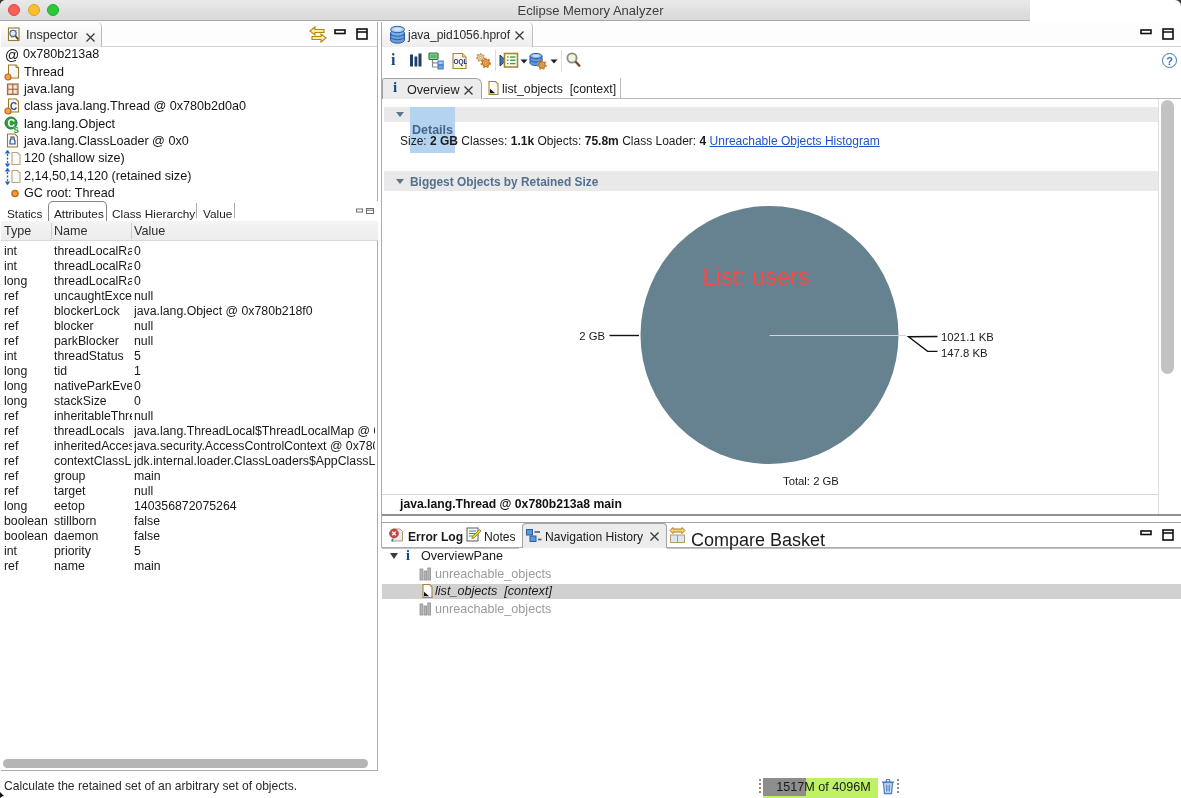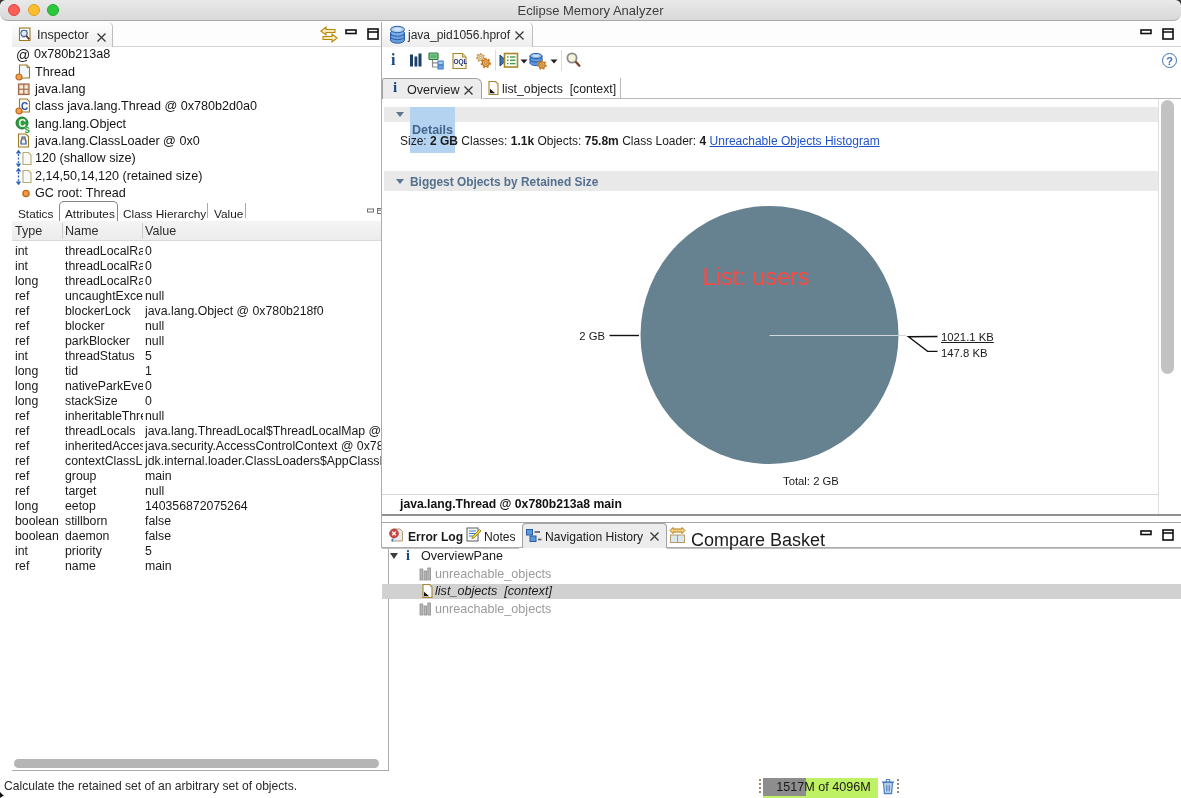--- a/index.html
+++ b/index.html
@@ -1,26 +1,26 @@
 <!DOCTYPE html>
 <html><head>
 <meta charset="utf-8">
 <style>
 * { margin:0; padding:0; box-sizing:border-box; }
 html,body { width:1181px; height:798px; background:#3a3a3a; overflow:hidden; }
 body { font-family:"Liberation Sans", sans-serif; }
 .win { position:absolute; left:0; top:0; width:1181px; height:798px; background:#fff; border-radius:6px 6px 0 0; overflow:hidden; }
 .abs { position:absolute; }
 
-.titlebar { position:absolute; left:0; top:0; width:1181px; height:21px;
-  background:linear-gradient(#e9e9e9,#d9d9d9); border-bottom:1px solid #a9a9a9;border-radius:8px; }
+.titlebar { position:absolute; left:0; top:0; width:1030px; height:21px;
+  background:linear-gradient(#e9e9e9,#d9d9d9); border-bottom:1px solid #a9a9a9; }
 .tl { position:absolute; top:4px; width:12px; height:12px; border-radius:50%; }
 .title { position:absolute; top:3px; left:0; width:1181px; text-align:center; font-size:13px; color:#3e3e3e; }
 
-.lpanel { position:absolute; left:12px; top:22px; width:377px; height:749px; background:#fff; border-right:1px solid #acacac; border-bottom:1px solid #acacac; }
+.lpanel { position:absolute; left:1px; top:22px; width:377px; height:749px; background:#fff; border-right:1px solid #acacac; border-bottom:1px solid #acacac; }
 .rpanel { position:absolute; left:381px; top:22px; width:800px; height:526px; background:#fff; border-left:1px solid #acacac; border-bottom:1px solid #acacac; }
 
 .vtabbar { position:absolute; left:0; top:0; width:100%; height:25px; background:#fdfdfd; border-bottom:1px solid #d6d6d6; }
 .vtab { position:absolute; top:0; height:25px; background:linear-gradient(#ffffff,#ededed); border-right:1px solid #bdbdbd; border-radius:0 5px 0 0; }
 .vtab .lbl { position:absolute; top:5px; font-size:13px; color:#2b2b2b; }
 .irow { position:absolute; left:0; width:377px; height:17px; font-size:12.6px; color:#141414; }
 .irow .itxt { position:absolute; left:23px; top:1px; white-space:pre; }
 .irow svg, .irow .iglyph { position:absolute; left:3px; top:0; }
 
 .trow { position:absolute; left:0; width:377px; height:15px; font-size:12.3px; color:#191919; }
@@ -405,21 +405,21 @@
     </div>
 
     <svg class="abs" style="left:190px;top:170px;" width="430" height="300">
       <circle cx="197.5" cy="143" r="129" fill="#66818f"></circle>
       <line x1="197.5" y1="143.5" x2="334" y2="143.5" stroke="#cfd9de" stroke-width="1.1"></line>
       <line x1="37.5" y1="143.5" x2="67" y2="143.5" stroke="#111" stroke-width="1.4"></line>
       <path d="M365.5 144.5 L336.5 144.7 L355.6 159.4 L365.5 159.4" stroke="#111" stroke-width="1.4" fill="none"></path>
       <text x="184" y="92.5" font-family="Liberation Sans" font-size="23.5" fill="#fb4a42" text-anchor="middle">List: users</text>
     </svg>
     <div class="abs" style="left:178px;top:308px;width:45px;text-align:right;font-size:11.3px;color:#1b1b1b;">2 GB</div>
-    <div class="abs" style="left:559px;top:309px;font-size:11.3px;color:#1b1b1b;text-decoration:underline;">1021.1 KB</div>
+    <div class="abs" style="left:559px;top:309px;font-size:11.3px;color:#1b1b1b;">1021.1 KB</div>
     <div class="abs" style="left:559px;top:324.5px;font-size:11.3px;color:#1b1b1b;">147.8 KB</div>
     <div class="abs" style="left:401px;top:452.5px;font-size:11.3px;color:#1b1b1b;">Total: 2 GB</div>
 
     <div class="abs" style="left:0;top:472px;width:776px;height:1px;background:#d8d8d8;"></div>
     <div class="abs" style="left:18px;top:475px;font-size:12.2px;font-weight:bold;color:#111;">java.lang.Thread @ 0x780b213a8 main</div>
     <div class="abs" style="left:0;top:492px;width:800px;height:2px;background:#909090;"></div>
 
     <div class="abs" style="left:776px;top:77px;width:1px;height:415px;background:#e0e0e0;"></div>
     <div class="abs" style="left:779px;top:78px;width:13px;height:274px;background:#c2c2c2;border-radius:7px;"></div>
 

